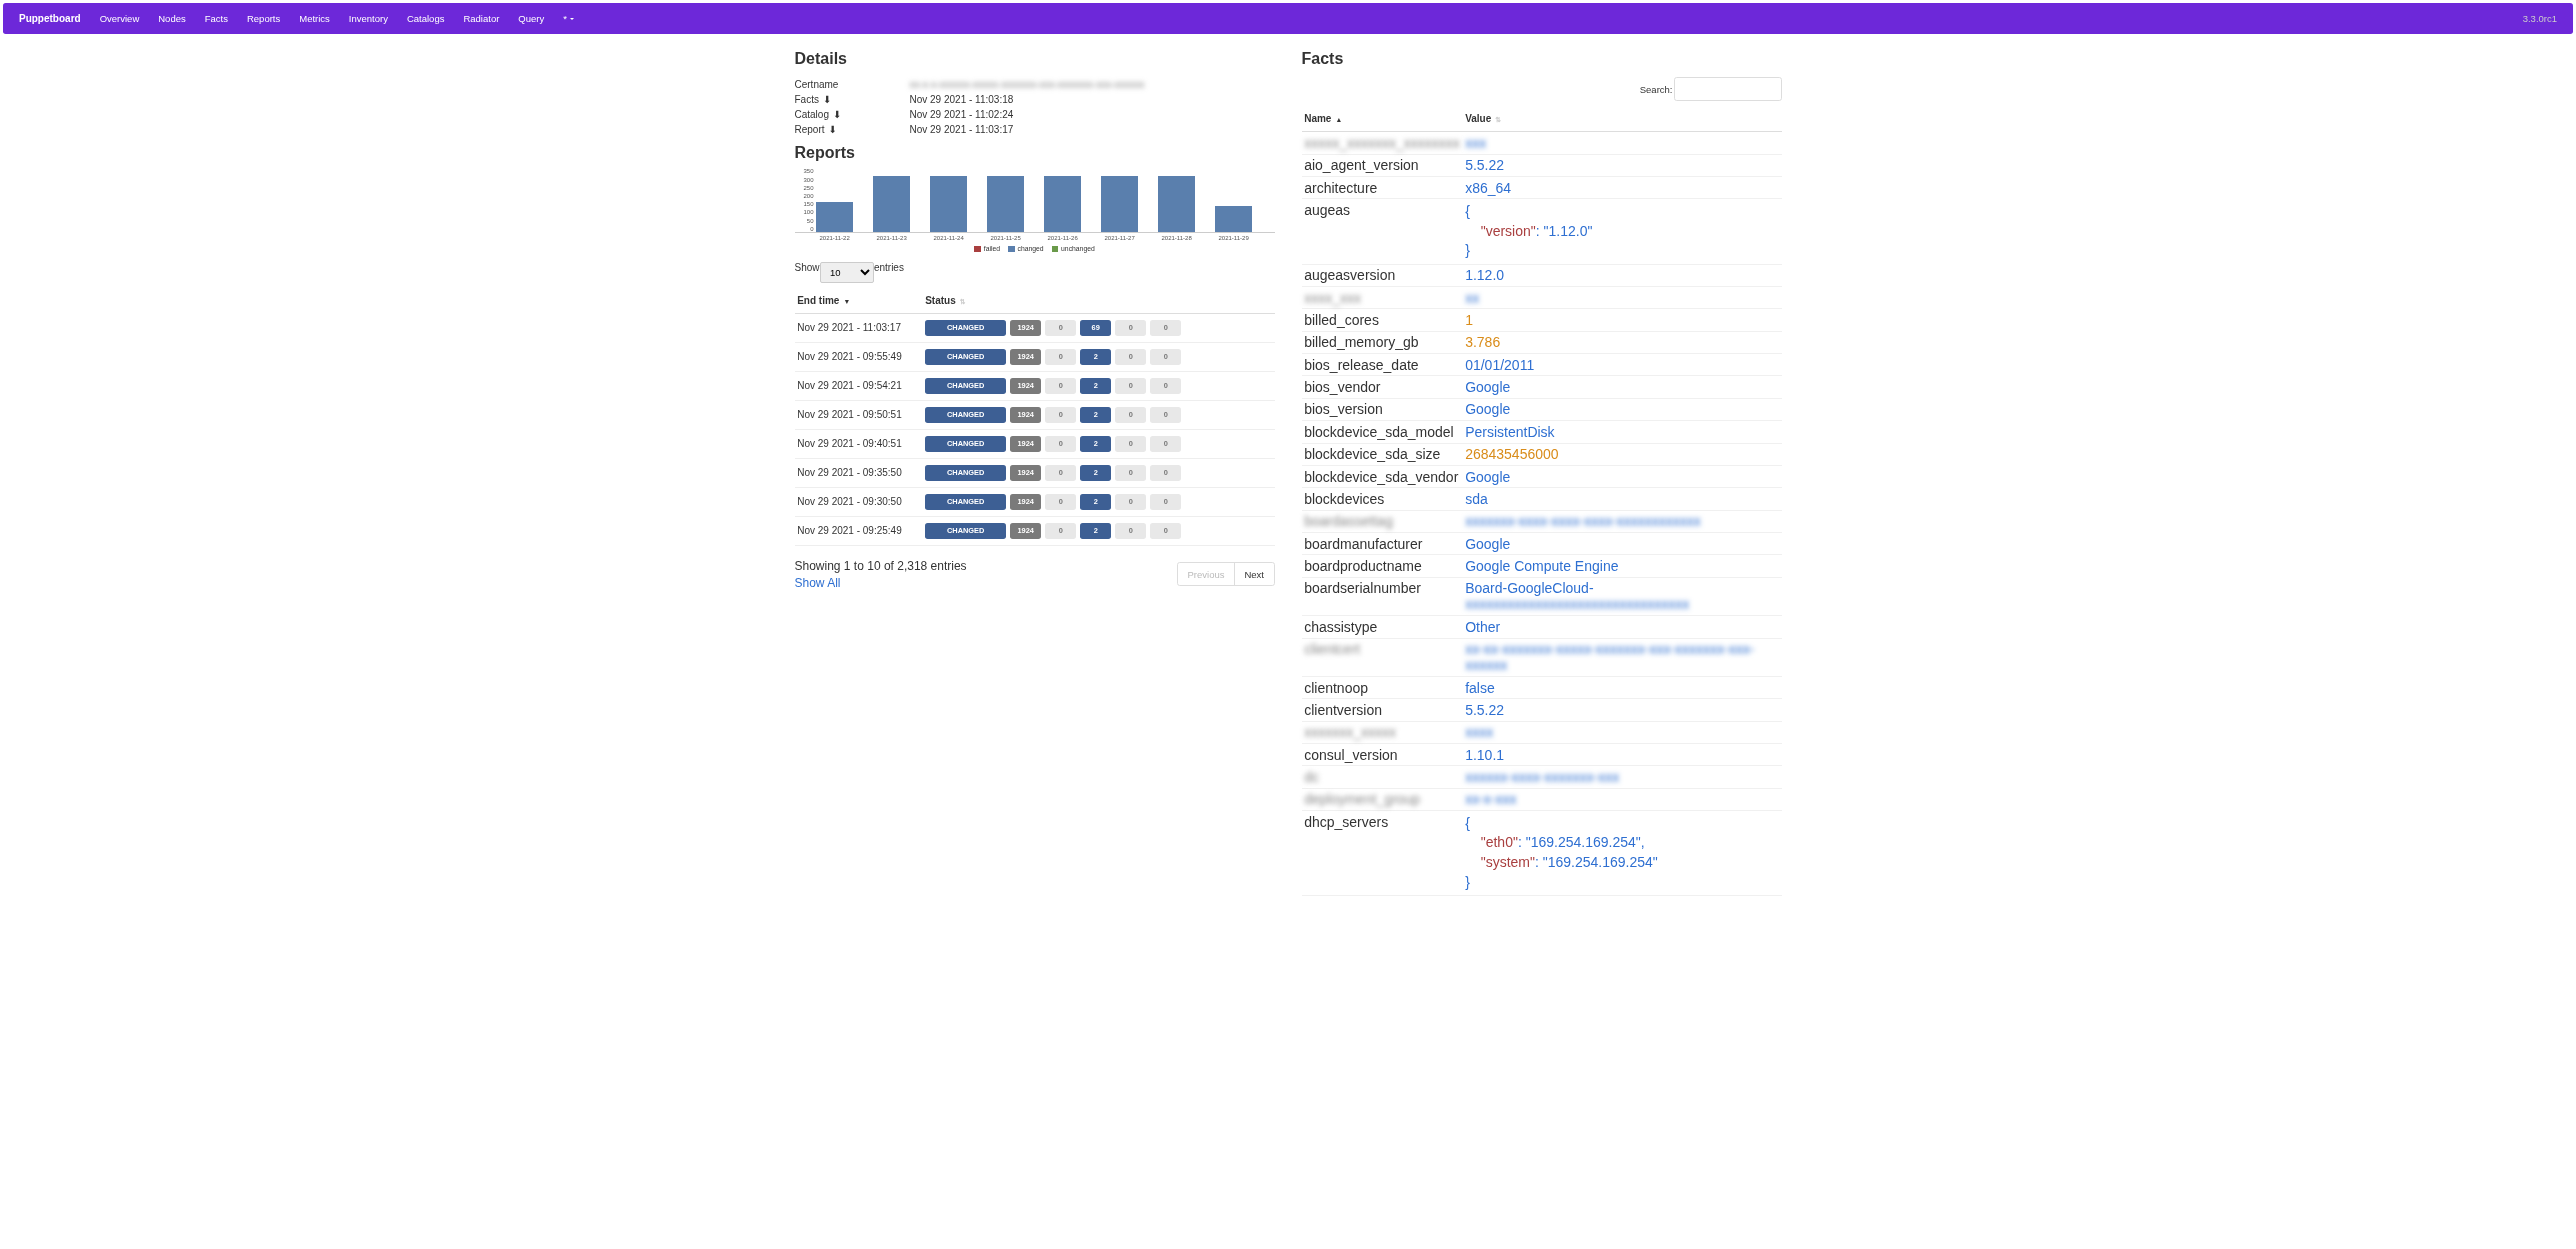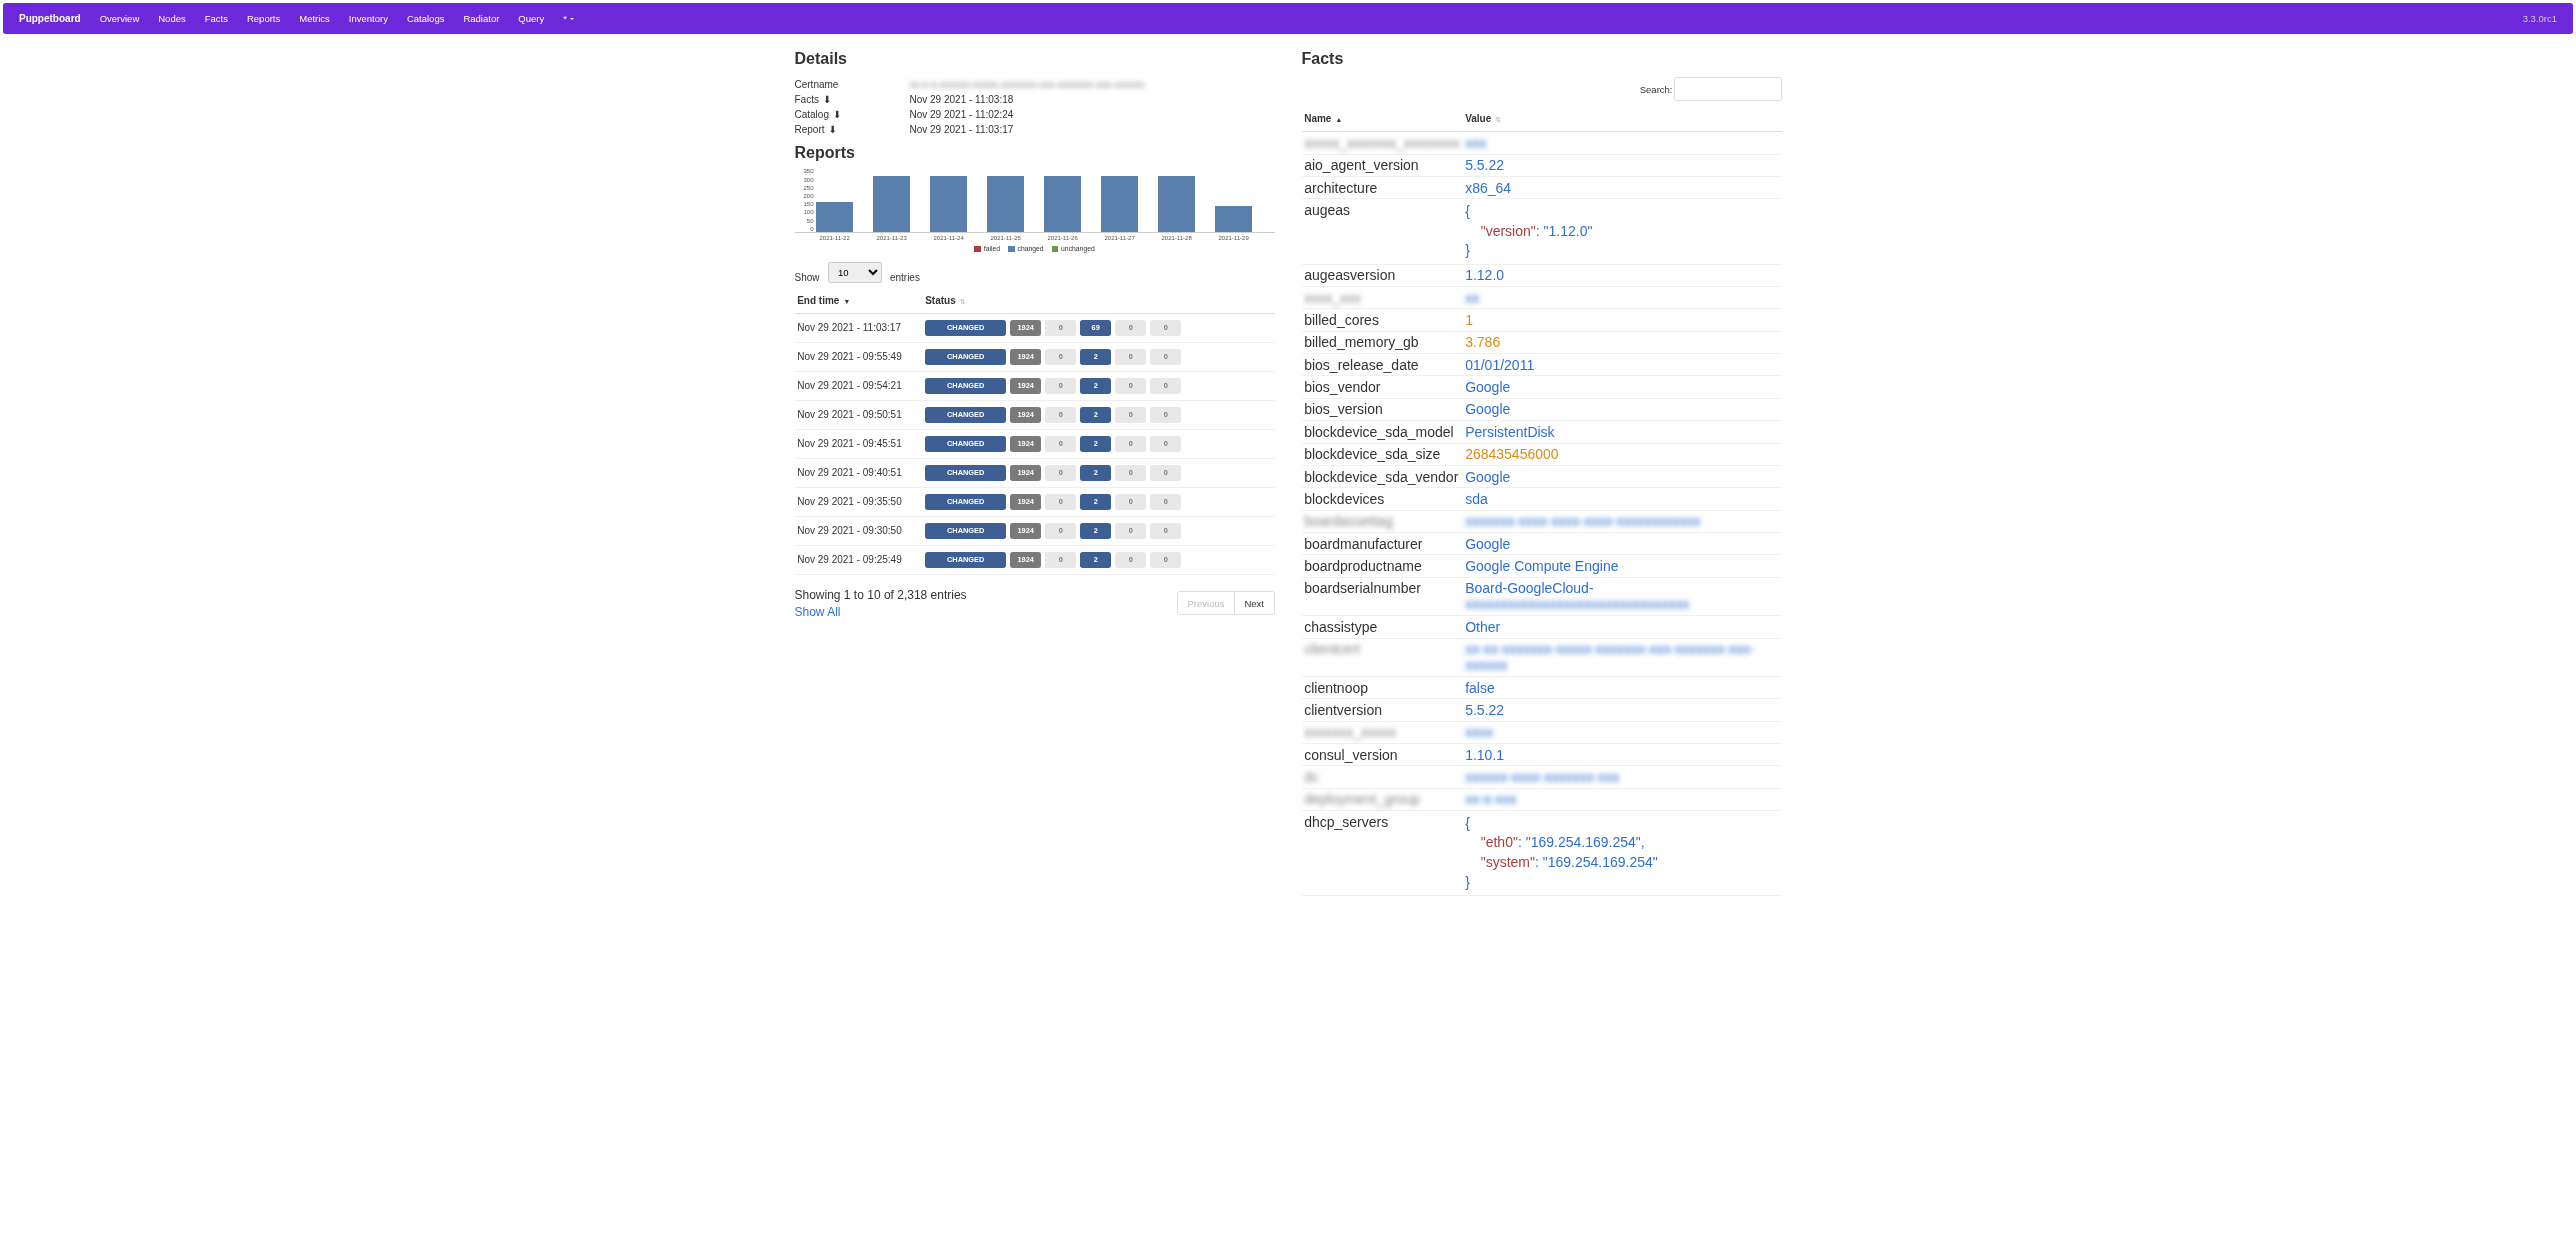--- a/index.html
+++ b/index.html
@@ -26,21 +26,21 @@
 .chart { display: flex; align-items: flex-end; height: 61px; gap: 20px; padding-left: 21.6px; position: relative; border-bottom: 0.7px solid #ccc; }
 .chart .ylabels { position: absolute; left: 0; top: -3.4px; bottom: 0; width: 19px; display: flex; flex-direction: column; justify-content: space-between; font-size: 6px; color: #555; text-align: right; }
 .chart .bar-col { width: 37px; display: flex; justify-content: center; }
 .chart .bar { width: 37px; background: #5a7fad; }
 .chart-xlabels { display: flex; gap: 20px; padding-left: 21.6px; margin-top: 2.7px; }
 .chart-xlabels .xl { width: 37px; text-align: center; font-size: 6px; color: #555; }
 .chart-legend { text-align: center; font-size: 6.8px; margin-top: 4px; }
 .legend-item { display: inline-flex; align-items: center; gap: 2.7px; margin: 0 4px; }
 .legend-sw { width: 6.8px; height: 5.4px; display: inline-block; }
 
-.dt-controls { display: flex; align-items: flex-end; gap: 8px; margin: 9.5px 0 6.8px; font-size: 10px; }
+.dt-controls { display: flex; align-items: flex-start; gap: 0; margin: 9.5px 0 6.8px; font-size: 10px; }
 .dt-controls select { padding: 2.7px 16px 2.7px 5.4px; border: 0.7px solid #ccc; border-radius: 2px; font-size: 9.5px; }
 
 .reports-table { width: 100%; border-collapse: collapse; }
 .reports-table th { text-align: left; padding: 5.4px 2.7px 6.8px; font-weight: 700; border-bottom: 0.7px solid #ddd; font-size: 10px; }
 .reports-table td { padding: 6px 2.7px; border-bottom: 0.7px solid #eee; font-size: 10px; vertical-align: middle; }
 .sort-ind { font-size: 6.8px; color: #333; margin-left: 4px; }
 .sort-none { font-size: 6.8px; color: #ccc; margin-left: 4px; }
 
 .badge-row { display: flex; gap: 4px; }
 .badge { display: inline-flex; align-items: center; justify-content: center; border-radius: 2.7px; font-size: 7.4px; font-weight: 700; color: #fff; height: 16px; }
@@ -220,33 +220,20 @@
                 <span class="badge status b-blue">CHANGED</span>
                 <span class="badge count b-gray">1924</span>
                 <span class="badge count b-lt">0</span>
                 <span class="badge count b-blue">2</span>
                 <span class="badge count b-lt">0</span>
                 <span class="badge count b-lt">0</span>
               </div>
             </td>
           </tr>
           <tr>
-            <td>Nov 29 2021 - 09:45:51</td>
-            <td>
-              <div class="badge-row">
-                <span class="badge status b-blue">CHANGED</span>
-                <span class="badge count b-gray">1924</span>
-                <span class="badge count b-lt">0</span>
-                <span class="badge count b-blue">2</span>
-                <span class="badge count b-lt">0</span>
-                <span class="badge count b-lt">0</span>
-              </div>
-            </td>
-          </tr>
-          <tr>
             <td>Nov 29 2021 - 09:40:51</td>
             <td>
               <div class="badge-row">
                 <span class="badge status b-blue">CHANGED</span>
                 <span class="badge count b-gray">1924</span>
                 <span class="badge count b-lt">0</span>
                 <span class="badge count b-blue">2</span>
                 <span class="badge count b-lt">0</span>
                 <span class="badge count b-lt">0</span>
               </div>

